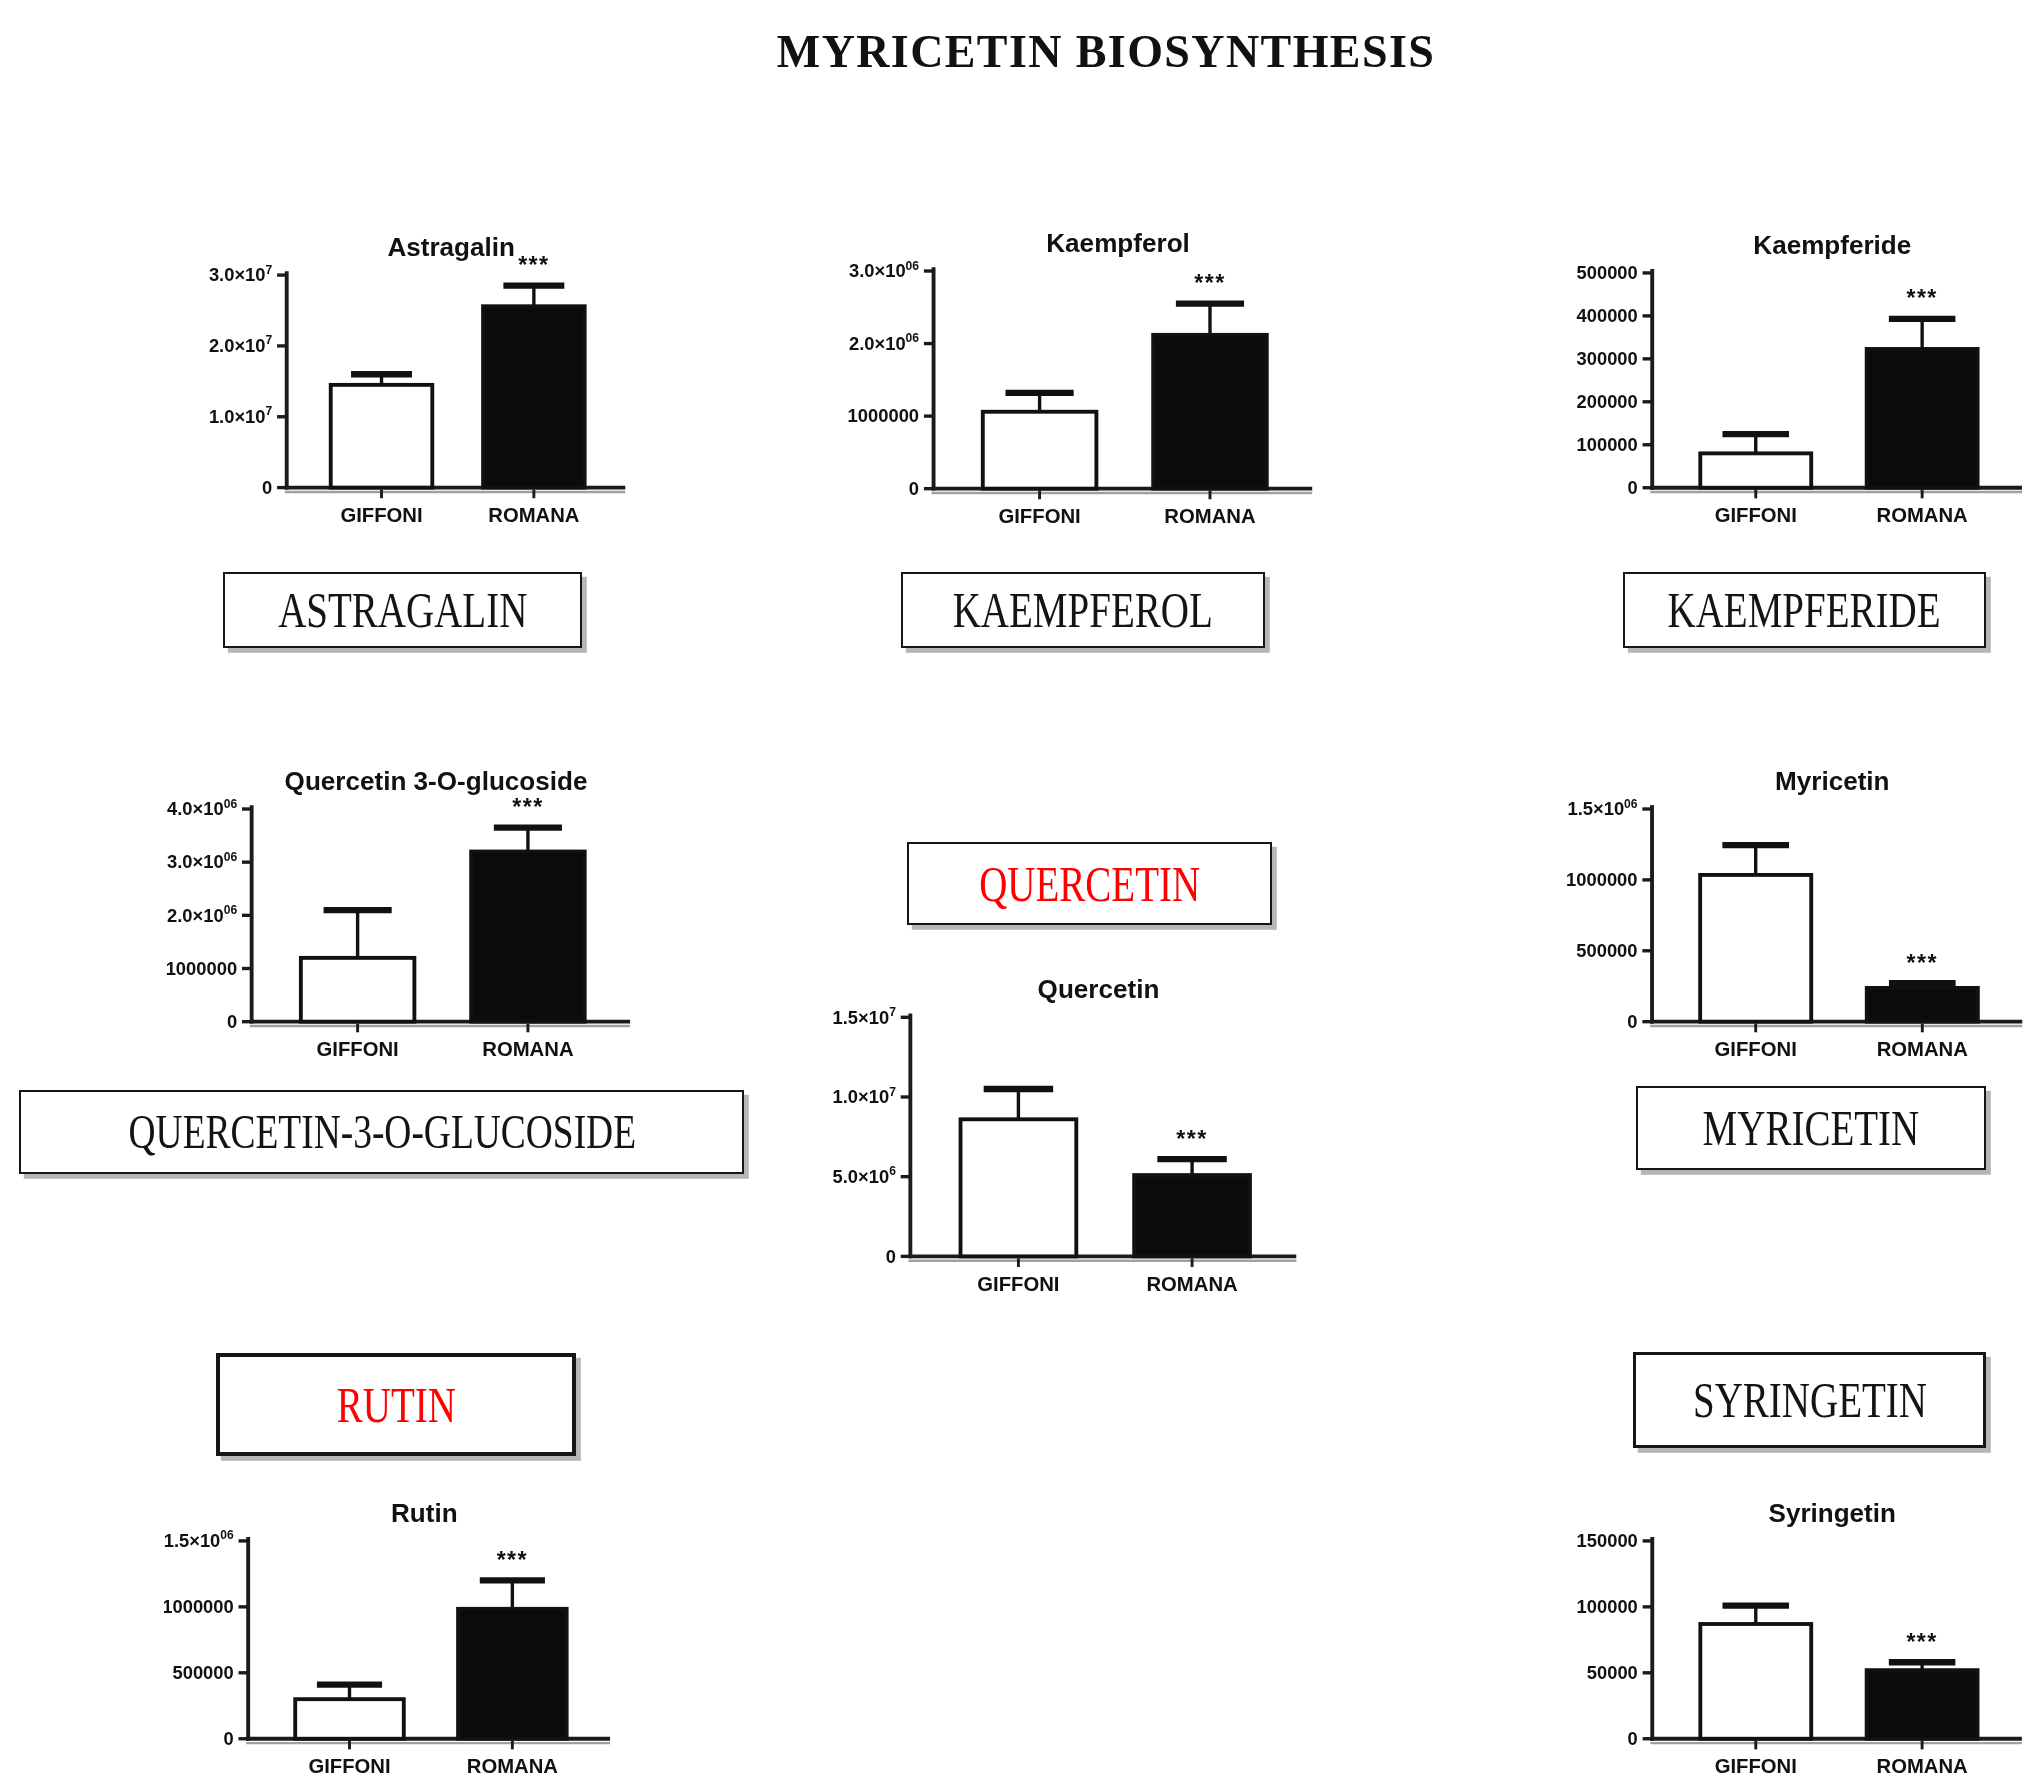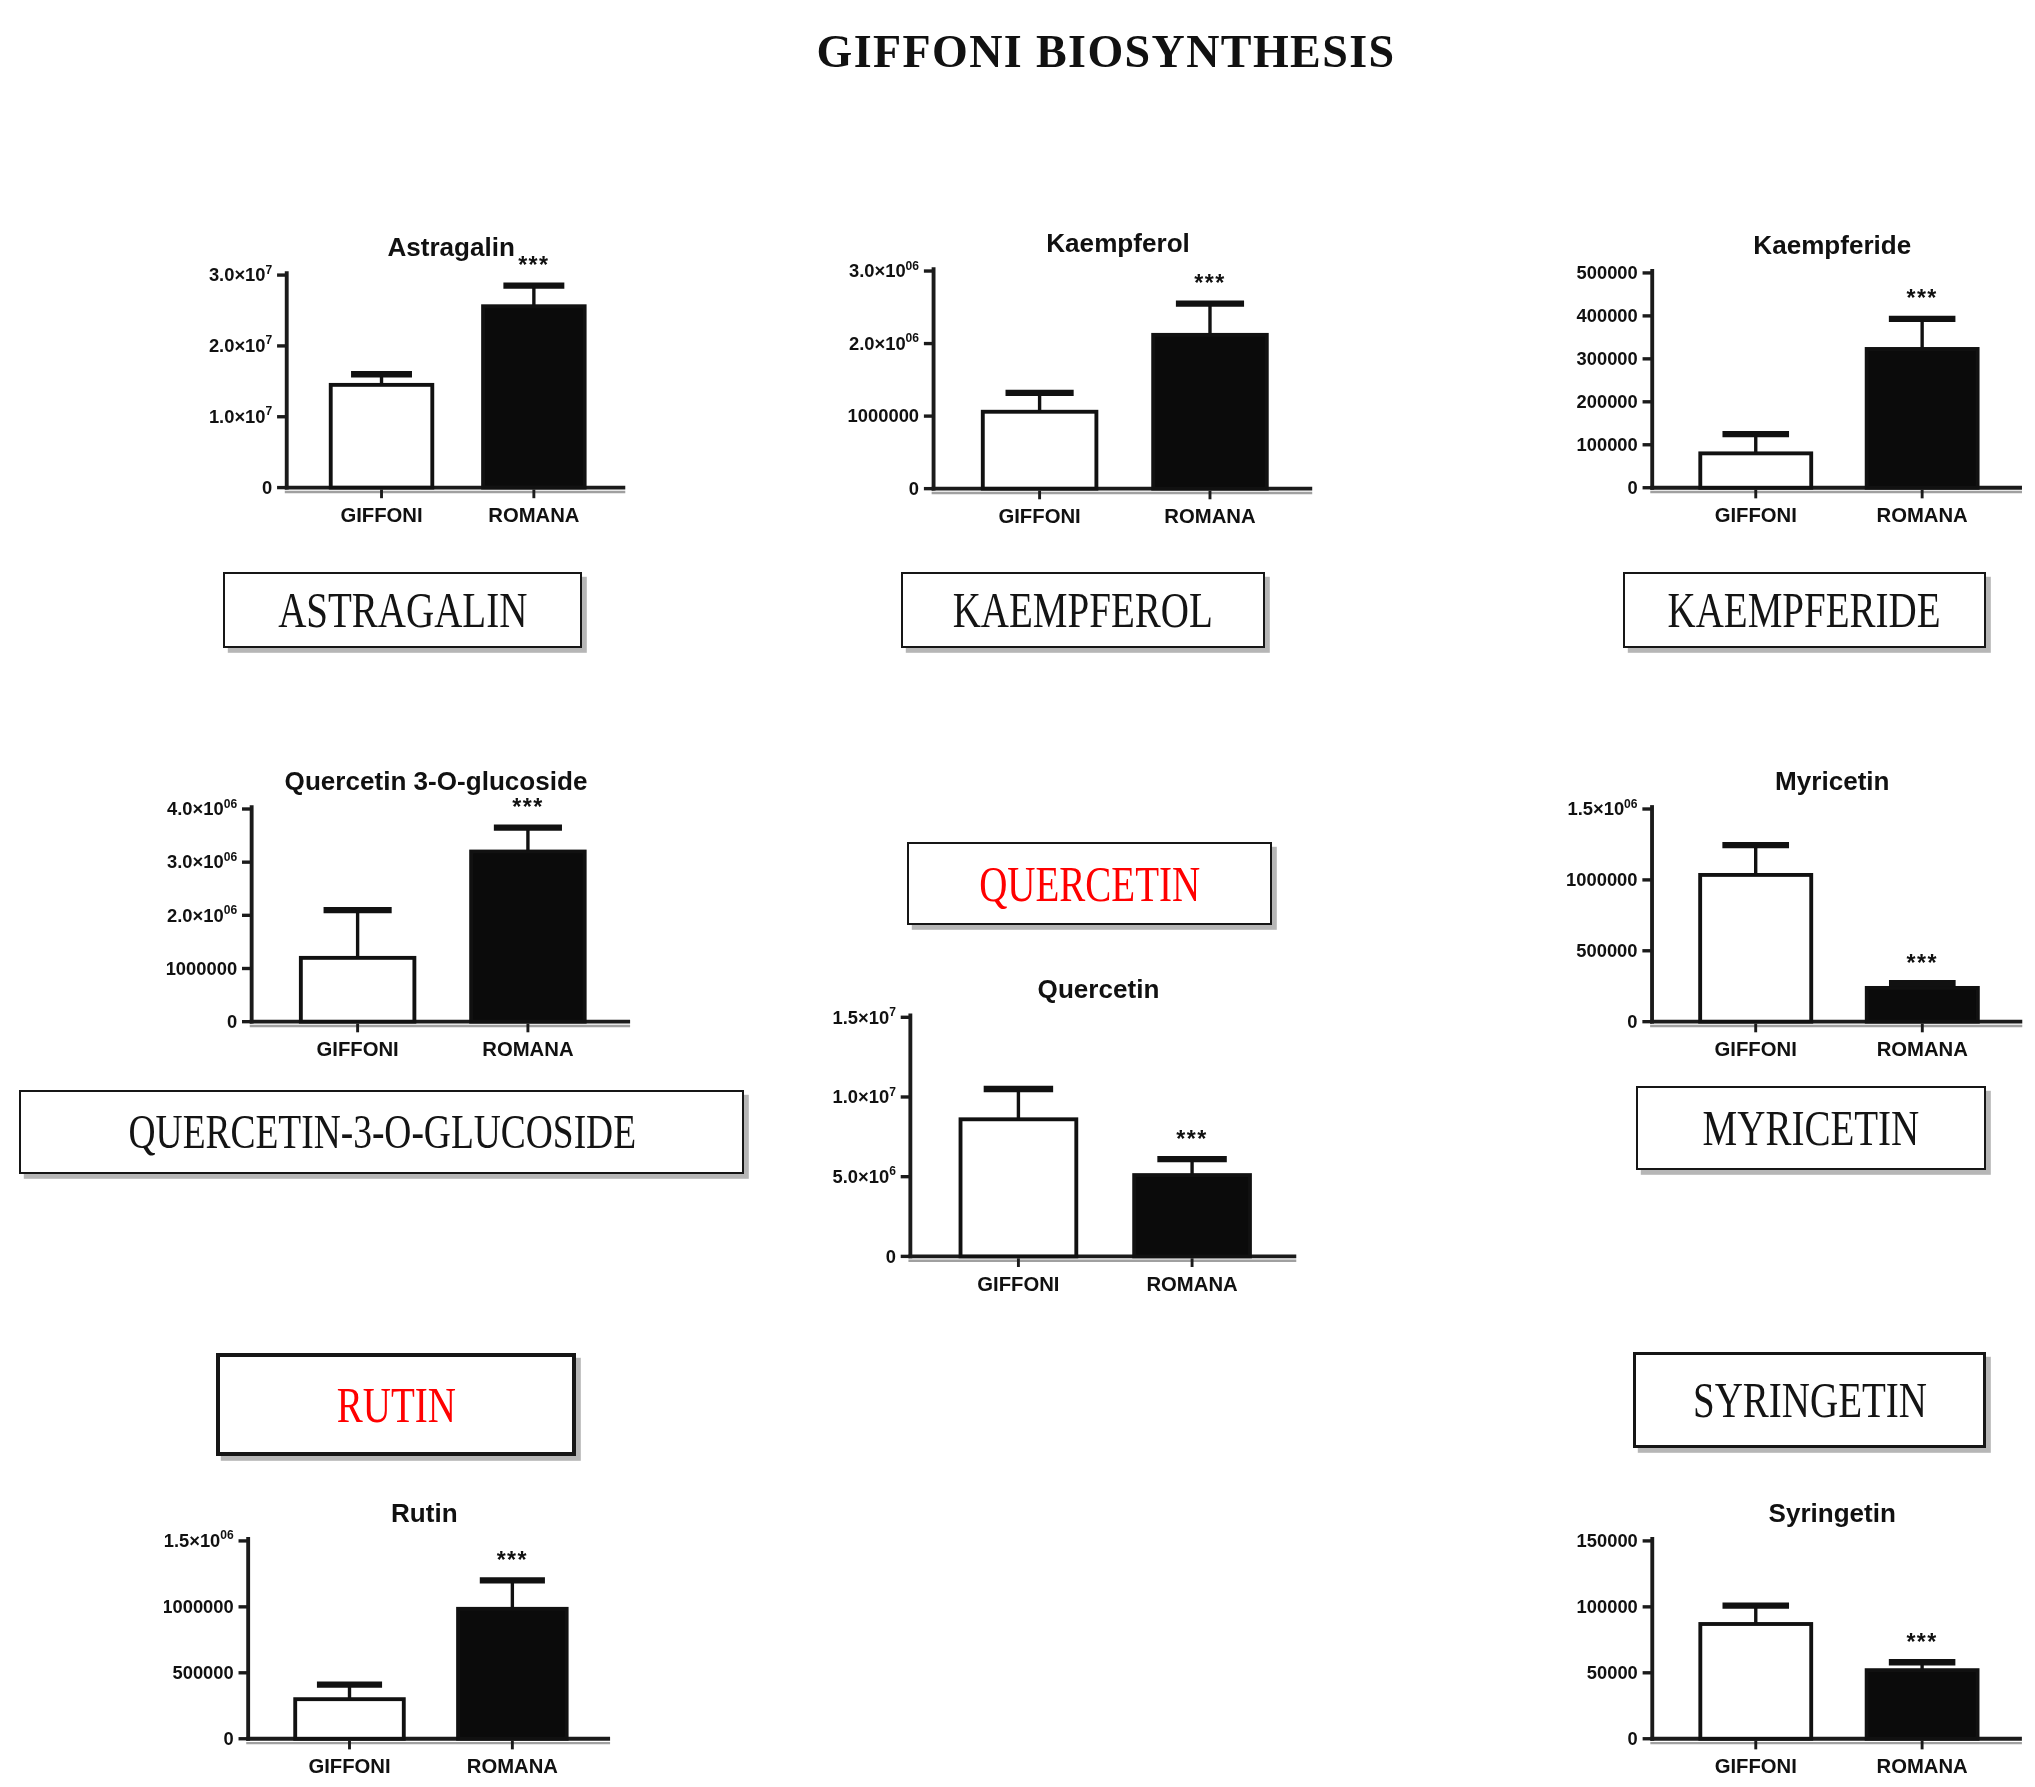--- a/index.html
+++ b/index.html
@@ -31,21 +31,21 @@
   #chart-4{left:821px;top:959px;width:483px;height:346px;}
   #chart-5{left:1566px;top:751px;width:464px; height:319px;}
   #chart-6{left:164px; top:1483px;width:454px; height:304px;}
   #chart-7{left:1566px;top:1483px;width:464px; height:304px;}
 </style>
 </head>
 <body>
 
 <div id="canvas">
 
-  <h1 id="figure-title">GIFFONI BIOSYNTHESIS</h1>
+  <h1 id="figure-title">MYRICETIN BIOSYNTHESIS</h1>
 
   <svg id="arrow-layer" viewBox="0 0 4212 3700" width="2035" height="1788">
       <g>
         <line x1="undefined" y1="undefined" x2="NaN" y2="NaN" stroke="#0c0c0c" stroke-width="27"></line>
         <polygon points="NaN,NaN NaN,NaN undefined,undefined" fill="#0c0c0c"></polygon>
       </g>
       <g>
         <line x1="undefined" y1="undefined" x2="NaN" y2="NaN" stroke="#0c0c0c" stroke-width="27"></line>
         <polygon points="NaN,NaN NaN,NaN undefined,undefined" fill="#0c0c0c"></polygon>
       </g>

